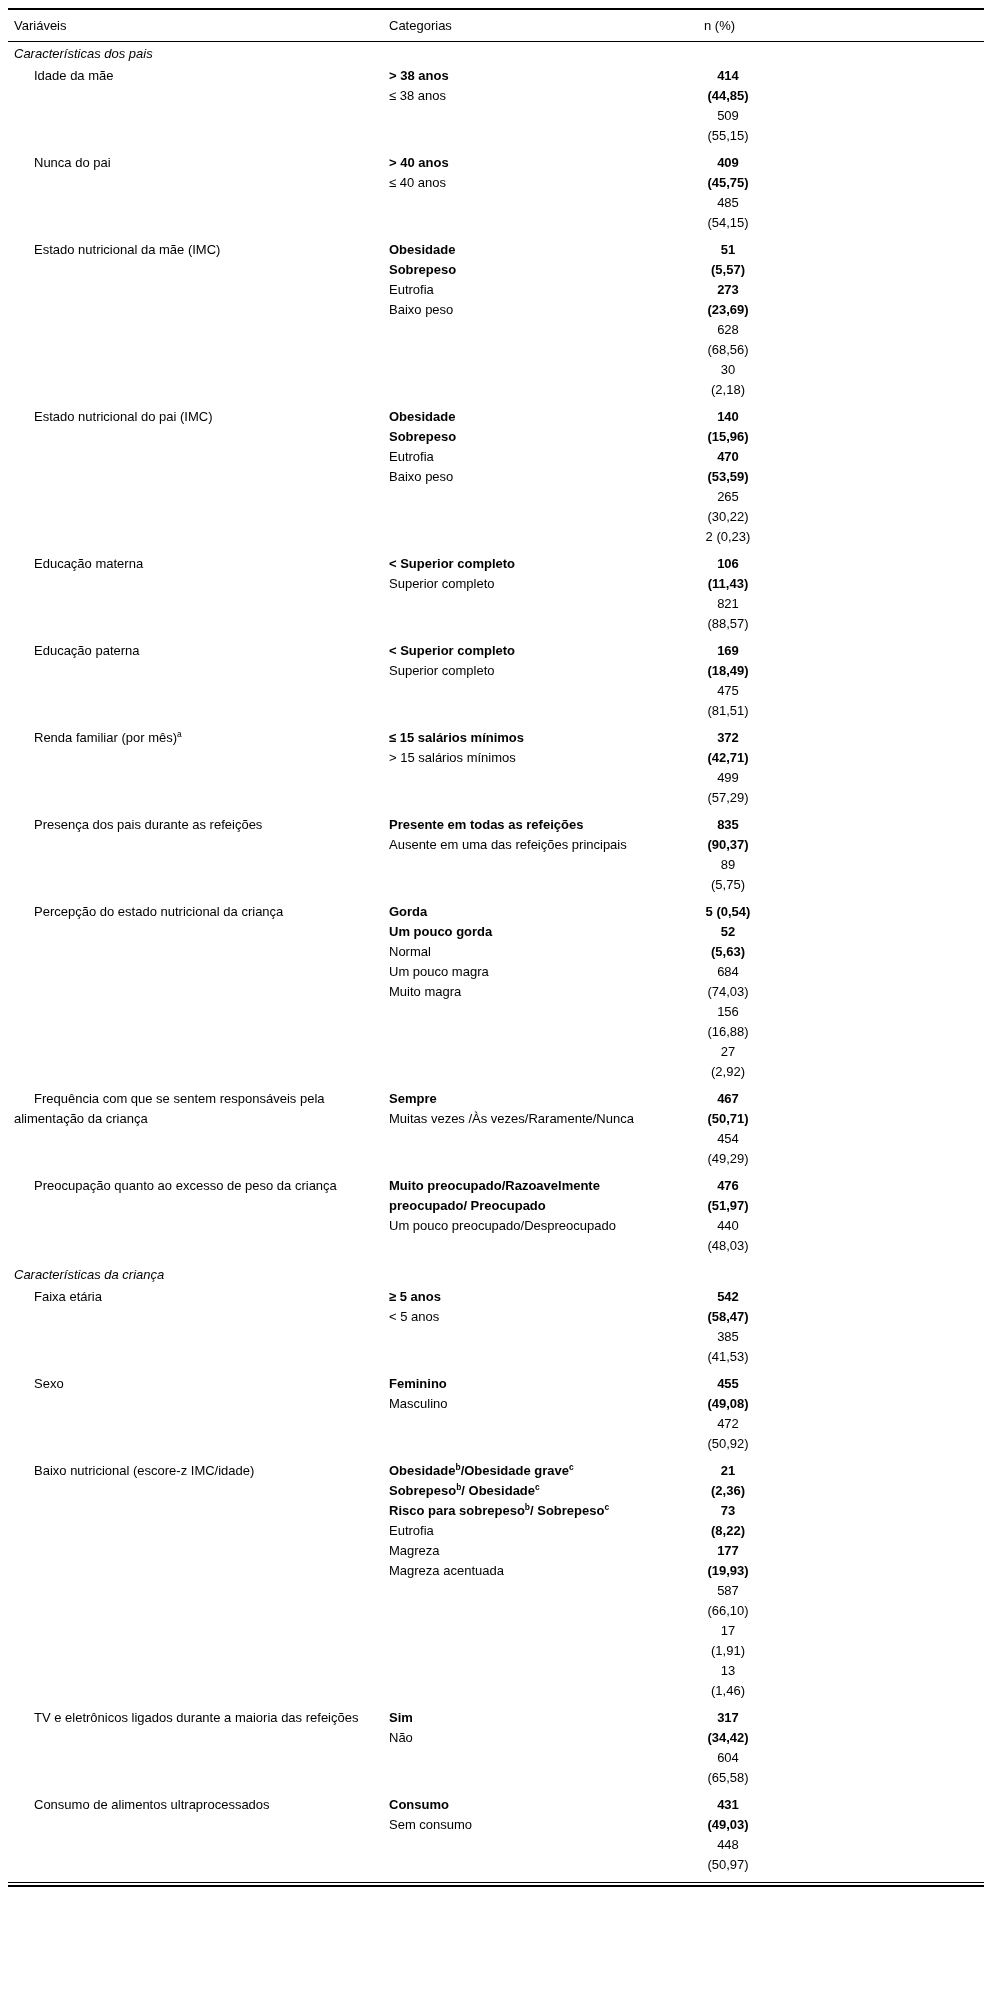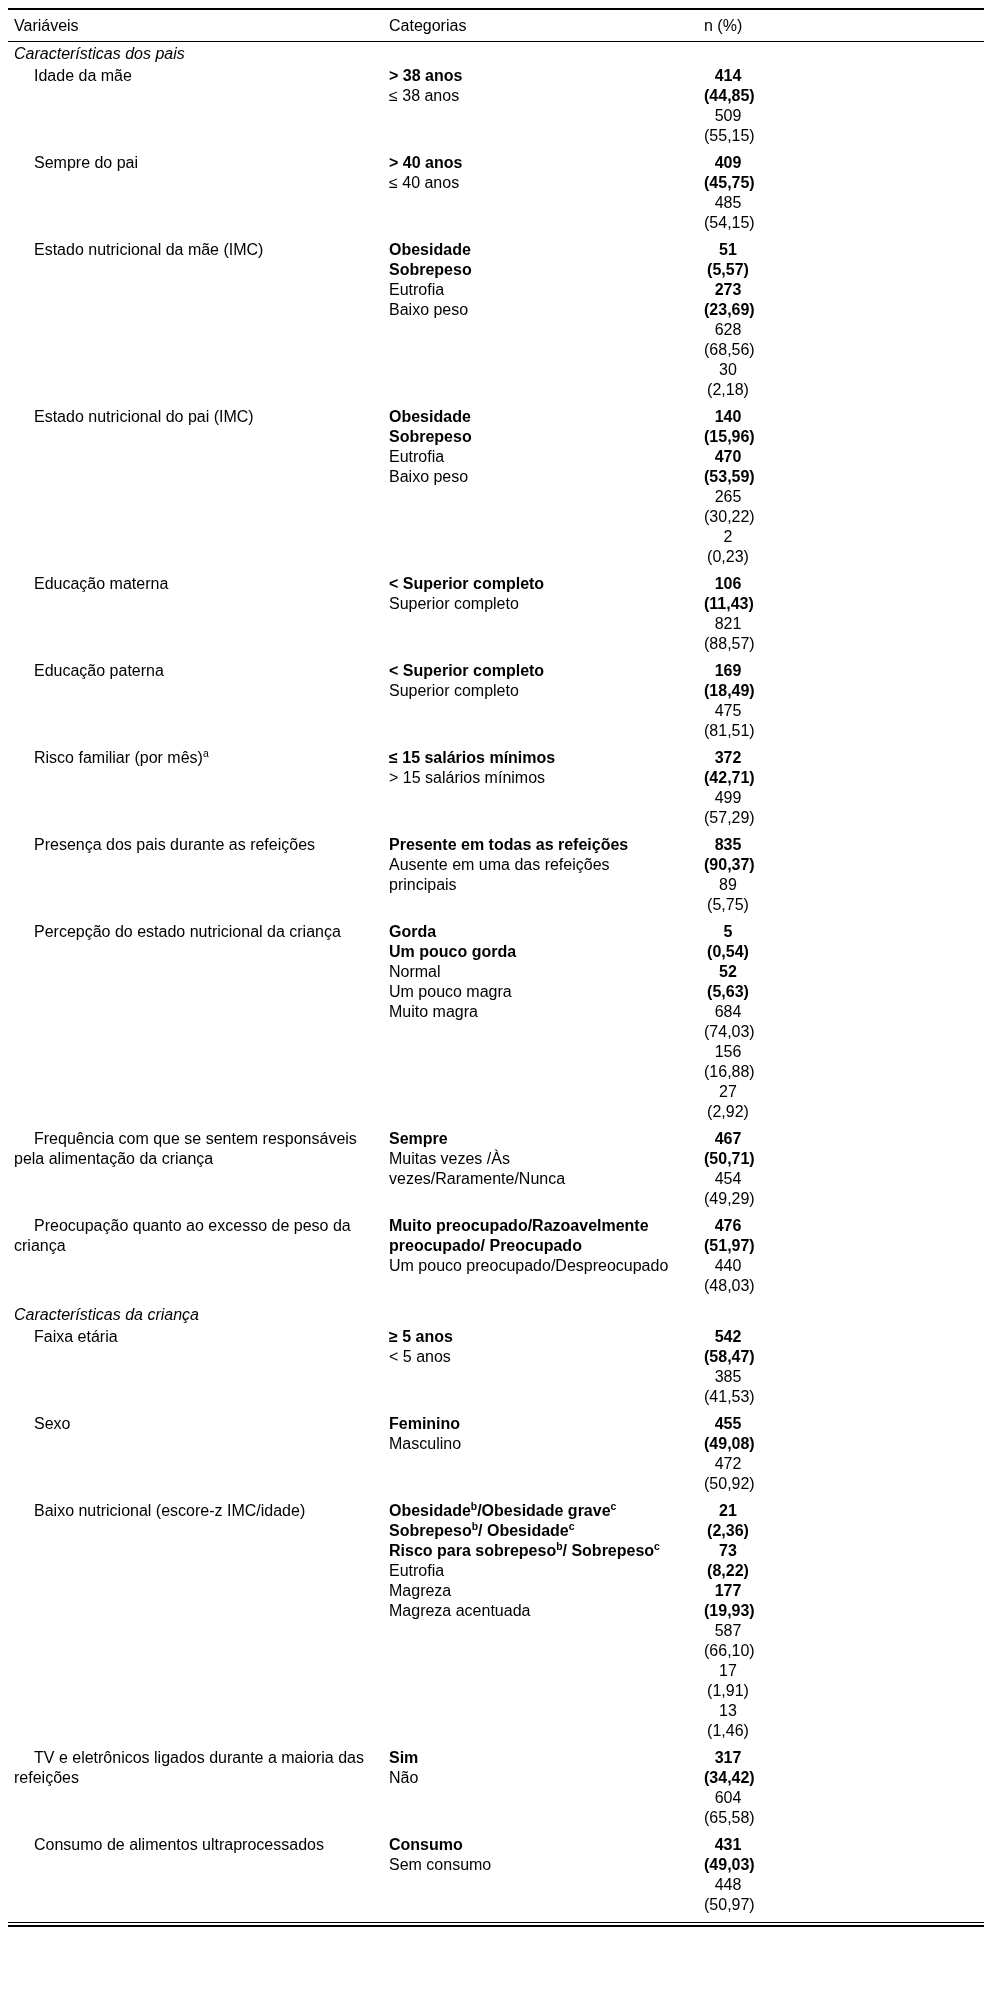--- a/index.html
+++ b/index.html
@@ -3,21 +3,21 @@
 <meta charset="utf-8">
 <style>
   * { box-sizing: border-box; }
   html, body { margin: 0; padding: 0; background: #ffffff; }
   .page {
     width: 992px;
     height: 1992px;
     padding: 8px;
     background: #ffffff;
     font-family: "Liberation Sans", sans-serif;
-    font-size: 16px;
+    font-size: 13px;
     color: #000000;
     overflow: hidden;
   }
   table.char-table {
     width: 100%;
     border-collapse: collapse;
     table-layout: fixed;
     border-top: 2px solid #000;
     border-bottom: 2px solid #000;
   }
@@ -70,21 +70,21 @@
             <div class="line">≤ 38 anos</div>
           </td>
           <td class="val-cell">
             <div class="val-wrap">
               <div class="val b">414 (44,85)</div>
               <div class="val">509 (55,15)</div>
             </div>
           </td>
         </tr>
         <tr>
-          <td class="var-cell">Sempre do pai</td>
+          <td class="var-cell">Nunca do pai</td>
           <td class="cat-cell">
             <div class="line b">&gt; 40 anos</div>
             <div class="line">≤ 40 anos</div>
           </td>
           <td class="val-cell">
             <div class="val-wrap">
               <div class="val b">409 (45,75)</div>
               <div class="val">485 (54,15)</div>
             </div>
           </td>
@@ -143,21 +143,21 @@
             <div class="line">Superior completo</div>
           </td>
           <td class="val-cell">
             <div class="val-wrap">
               <div class="val b">169 (18,49)</div>
               <div class="val">475 (81,51)</div>
             </div>
           </td>
         </tr>
         <tr>
-          <td class="var-cell"><span>Risco familiar (por mês)</span><sup>a</sup></td>
+          <td class="var-cell"><span>Renda familiar (por mês)</span><sup>a</sup></td>
           <td class="cat-cell">
             <div class="line b">≤ 15 salários mínimos</div>
             <div class="line">&gt; 15 salários mínimos</div>
           </td>
           <td class="val-cell">
             <div class="val-wrap">
               <div class="val b">372 (42,71)</div>
               <div class="val">499 (57,29)</div>
             </div>
           </td>

